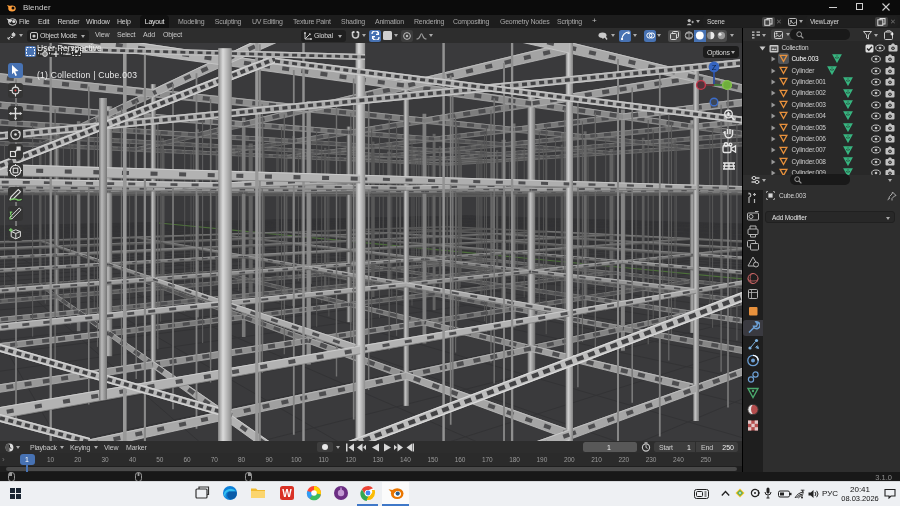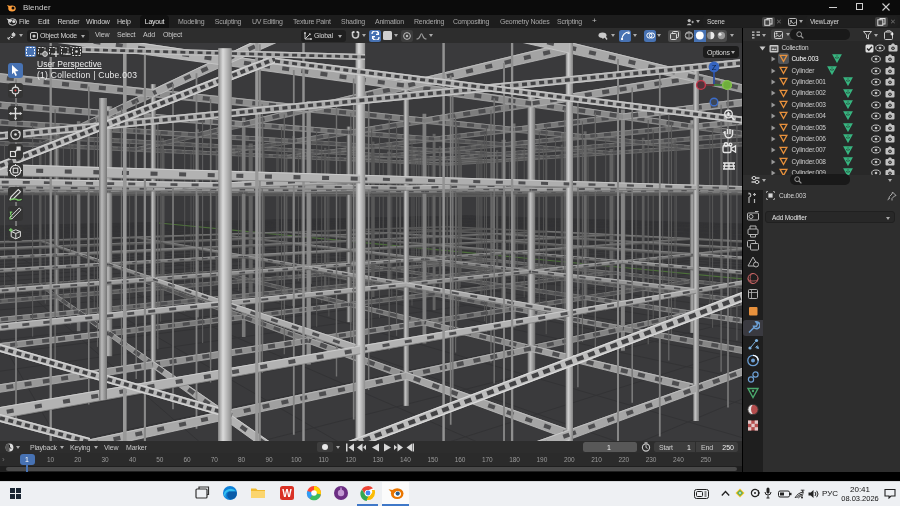--- a/index.html
+++ b/index.html
@@ -1931,21 +1931,21 @@
           <path d="M4.2 10.8 A6.5 6.5 0 0 1 2.4 6.2 L4.3 6.2" fill="none" stroke="#7c6" stroke-width="1.2"></path>
           <path d="M2 11.2 L2 13 L3.8 13" fill="none" stroke="#7c6" stroke-width="1.2"></path>
         </svg>
       </div>
       <div class="abs" style="left:7.5px;top:183px;width:15.5px;height:14.5px;background:#343434;border-radius:3px;">
         <svg class="abs" style="left:0.2px;top:-0.2px" width="15" height="15" viewBox="0 0 15 15">
           <path d="M3.2 5.6 L7.8 3.8 L12.4 5.6 L12.4 10.6 L7.8 12.9 L3.2 10.6 Z M3.2 5.6 L7.8 7.4 L12.4 5.6 M7.8 7.4 L7.8 12.9" fill="none" stroke="#ddd" stroke-width="1"></path>
           <path d="M2.8 2.2 L2.8 5.8 M1 4 L4.6 4" stroke="#7c6" stroke-width="1.3"></path>
         </svg>
       </div>
- <span class="abs" style="left:37px;top:16px;font-size:8.5px;color:#ededed;text-decoration:underline;">User Perspective</span>
+ <span class="abs" style="left:37px;top:0;font-size:8.5px;color:#ededed;">User Perspective</span>
  <span class="abs" style="left:37px;top:27px;font-size:8.5px;letter-spacing:0.25px;color:#ededed;">(1) Collection | Cube.003</span>
  <div class="abs" style="left:703px;top:3px;width:36px;height:12px;background:#1c1c1c;border-radius:3px;">
    <span class="abs" style="left:4px;top:2.5px;font-size:7px;letter-spacing:-0.2px;color:#d6d6d6;">Options</span>
    <span class="caret abs" style="left:28px;top:5px;"></span>
  </div>
 
 <svg class="abs" style="left:694px;top:12px" width="44" height="66" viewBox="0 0 44 66">
   <line x1="20" y1="12" x2="20" y2="30" stroke="#2d50a3" stroke-width="1.8"></line>
   <line x1="7" y1="30" x2="33" y2="30" stroke="#3d7a36" stroke-width="1.8"></line>
   <line x1="7" y1="30" x2="20" y2="30" stroke="#6d2f3d" stroke-width="1.8"></line>
@@ -2429,20 +2429,38 @@
       <span class="abs" style="left:693.7px;top:3px;width:24px;text-align:center;font-size:6.5px;letter-spacing:-0.1px;color:#9b9b9b;">250</span>
   <div class="abs" style="left:19.5px;top:0.5px;width:15px;height:11px;background:#4772b3;border-radius:3px;"></div>
   <span class="abs" style="left:19.5px;top:2.5px;width:15px;text-align:center;font-size:7px;color:#fff;">1</span>
   <span class="abs" style="left:2px;top:2px;color:#777;font-size:8px;">›</span>
 </div>
 <div class="abs" style="left:0;top:466px;width:742px;height:6px;background:#1f1f1f;">
   <div class="abs" style="left:6px;top:1px;width:731px;height:4px;background:#4a4a4a;border-radius:2px;"></div>
   <div class="abs" style="left:26px;top:-1px;width:1.5px;height:7px;background:#4772b3;"></div>
 </div>
 
+<div class="abs" style="left:0;top:472px;width:900px;height:9px;background:#181818;">
+ <svg class="abs" style="left:7px;top:-0.5px" width="9" height="10" viewBox="0 0 9 10">
+        <rect x="1.5" y="0.5" width="6" height="9" rx="2.8" fill="none" stroke="#9a9a9a"></rect>
+        <path d="M4.5 0.5 L4.5 4" stroke="#9a9a9a"></path>
+        <path d="M1.8 1 a2.6 2.6 0 0 1 2.7 -0.4 l0 3.4 -2.7 0 Z" fill="#9a9a9a"></path>
+      </svg>
+ <svg class="abs" style="left:134px;top:-0.5px" width="9" height="10" viewBox="0 0 9 10">
+        <rect x="1.5" y="0.5" width="6" height="9" rx="2.8" fill="none" stroke="#9a9a9a"></rect>
+        <path d="M4.5 0.5 L4.5 4" stroke="#9a9a9a"></path>
+        <rect x="3.6" y="1" width="1.8" height="3" fill="#9a9a9a"></rect>
+      </svg>
+ <svg class="abs" style="left:244px;top:-0.5px" width="9" height="10" viewBox="0 0 9 10">
+        <rect x="1.5" y="0.5" width="6" height="9" rx="2.8" fill="none" stroke="#9a9a9a"></rect>
+        <path d="M4.5 0.5 L4.5 4" stroke="#9a9a9a"></path>
+        <path d="M7.2 1 a2.6 2.6 0 0 0 -2.7 -0.4 l0 3.4 2.7 0 Z" fill="#9a9a9a"></path>
+      </svg>
+ <span class="abs" style="right:8px;top:0.5px;font-size:7.5px;color:#8e8e8e;">3.1.0</span>
+</div>
 
 <div class="abs" style="left:0;top:481px;width:900px;height:25px;background:#eef0f3;border-top:1px solid #d8dadd;"></div>
 <svg class="abs" style="left:10px;top:488px" width="11" height="11" viewBox="0 0 11 11">
       <rect x="0" y="0" width="5" height="5" fill="#1a2633"></rect>
       <rect x="6" y="0" width="5" height="5" fill="#1a2633"></rect>
       <rect x="0" y="6" width="5" height="5" fill="#1a2633"></rect>
       <rect x="6" y="6" width="5" height="5" fill="#1a2633"></rect>
     </svg>
 <svg class="abs" style="left:194px;top:485px" width="16" height="16" viewBox="0 0 16 16">
       <rect x="2" y="4" width="11" height="9" rx="1" fill="none" stroke="#333" stroke-width="1.2"></rect>

